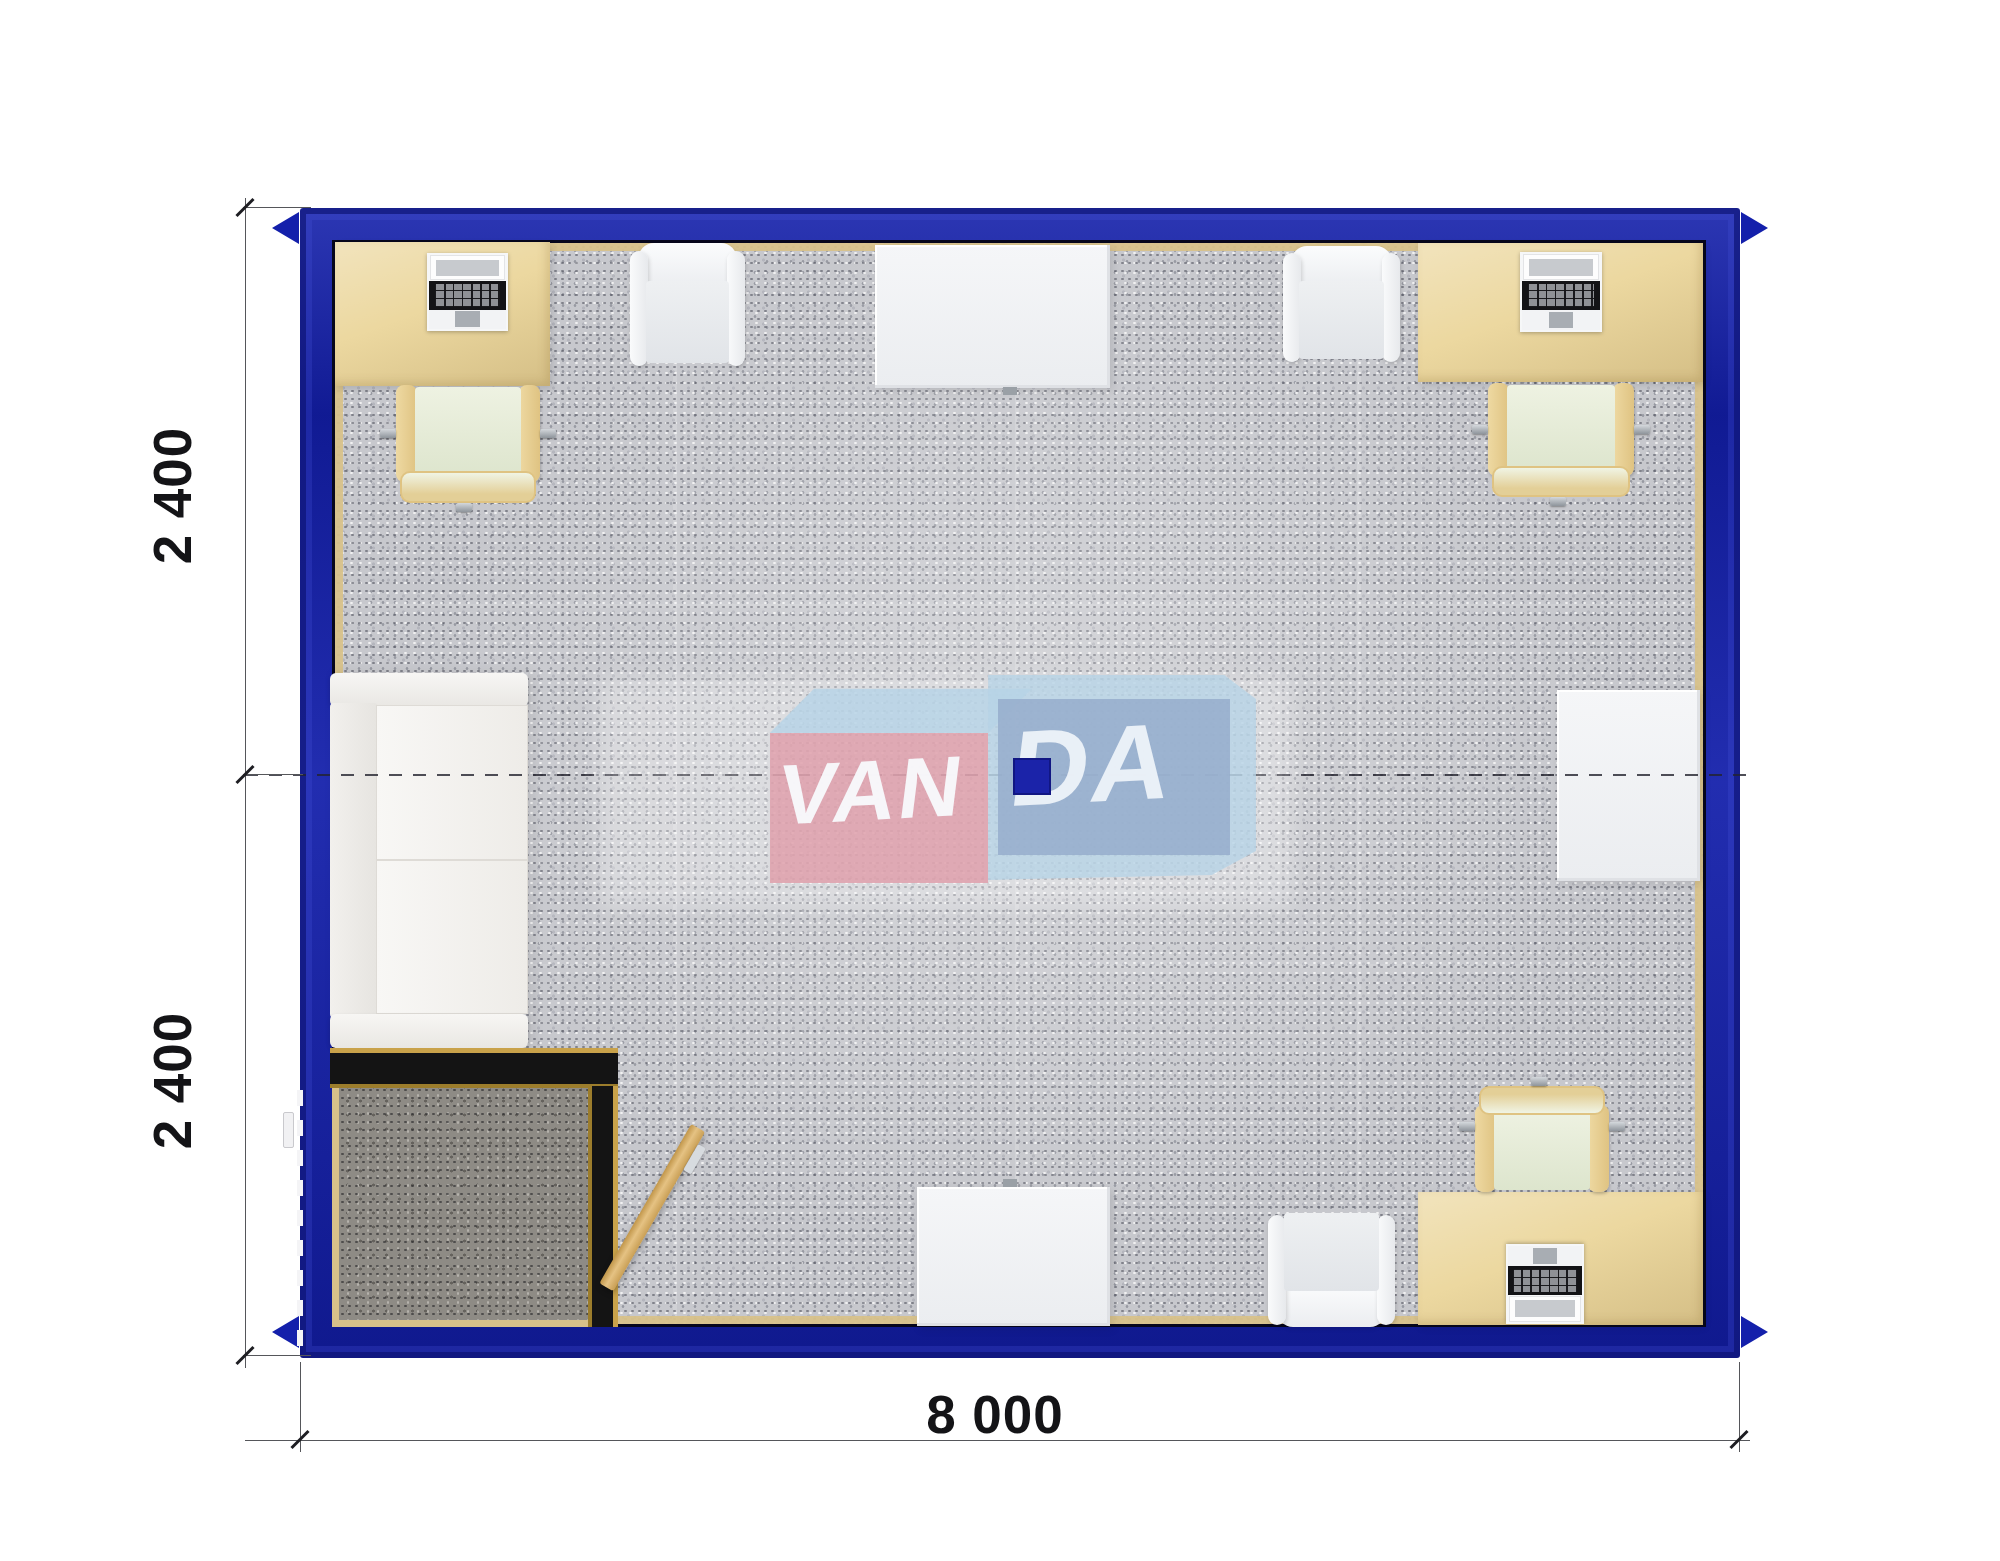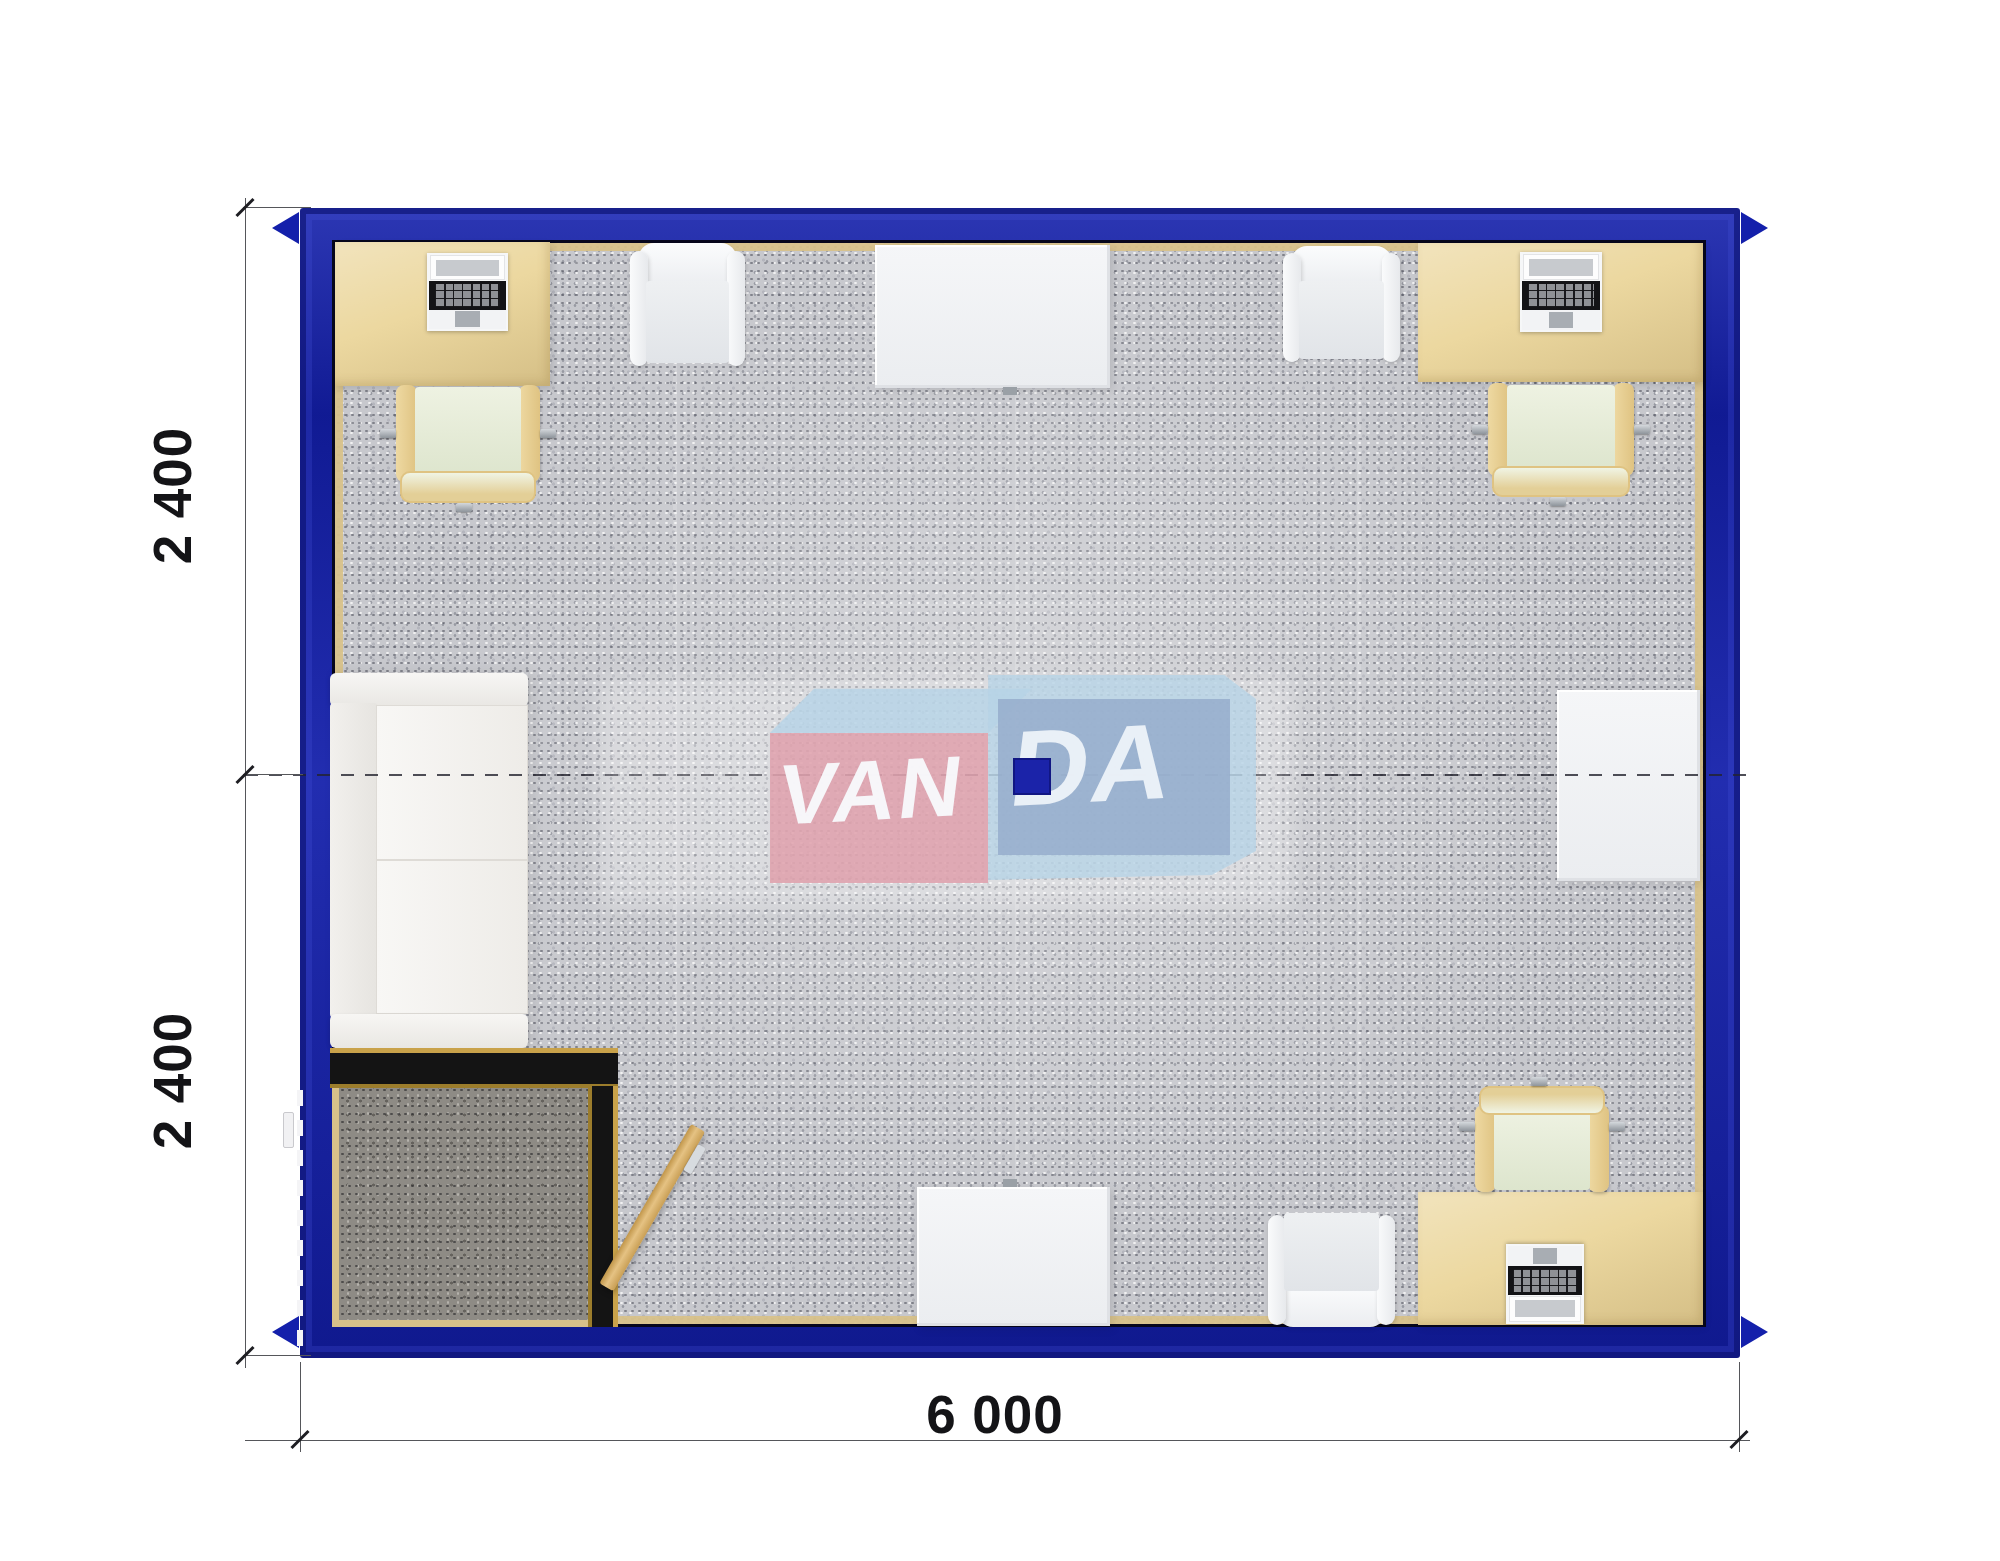--- a/index.html
+++ b/index.html
@@ -144,21 +144,21 @@
   <div class="abs tick" style="left:233px;top:773px;"></div>
   <div class="abs tick" style="left:233px;top:1354px;"></div>
   <div class="abs dim-text rot" style="left:62px;top:469px;">2 400</div>
   <div class="abs dim-text rot" style="left:62px;top:1054px;">2 400</div>
 
   <div class="abs dimline" style="left:245px;top:1440px;width:1505px;height:1px;"></div>
   <div class="abs dimline" style="left:300px;top:1362px;width:1px;height:90px;"></div>
   <div class="abs dimline" style="left:1739px;top:1362px;width:1px;height:90px;"></div>
   <div class="abs tick" style="left:288px;top:1438px;"></div>
   <div class="abs tick" style="left:1727px;top:1438px;"></div>
-  <div class="abs dim-text" style="left:885px;top:1388px;">6 000</div>
+  <div class="abs dim-text" style="left:885px;top:1388px;">8 000</div>
 
   <div class="abs bld"></div>
   <div class="abs arrow l" style="left:272px;top:212px;"></div>
   <div class="abs arrow r" style="left:1741px;top:212px;"></div>
   <div class="abs arrow l" style="left:272px;top:1316px;"></div>
   <div class="abs arrow r" style="left:1741px;top:1316px;"></div>
   <div class="abs floor"></div>
 
   <div class="abs entry-dash"></div>
   <div class="abs entry-handle"></div>

